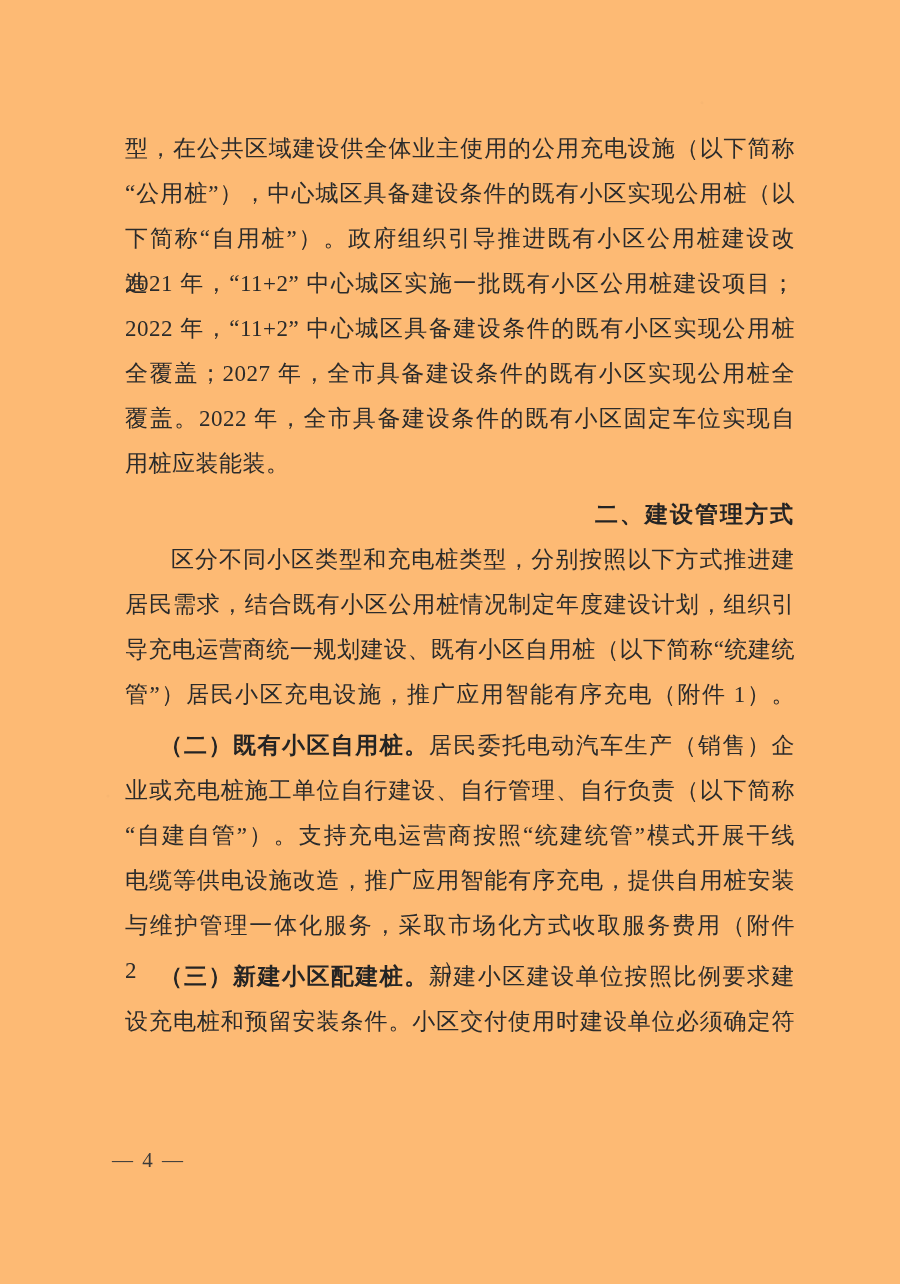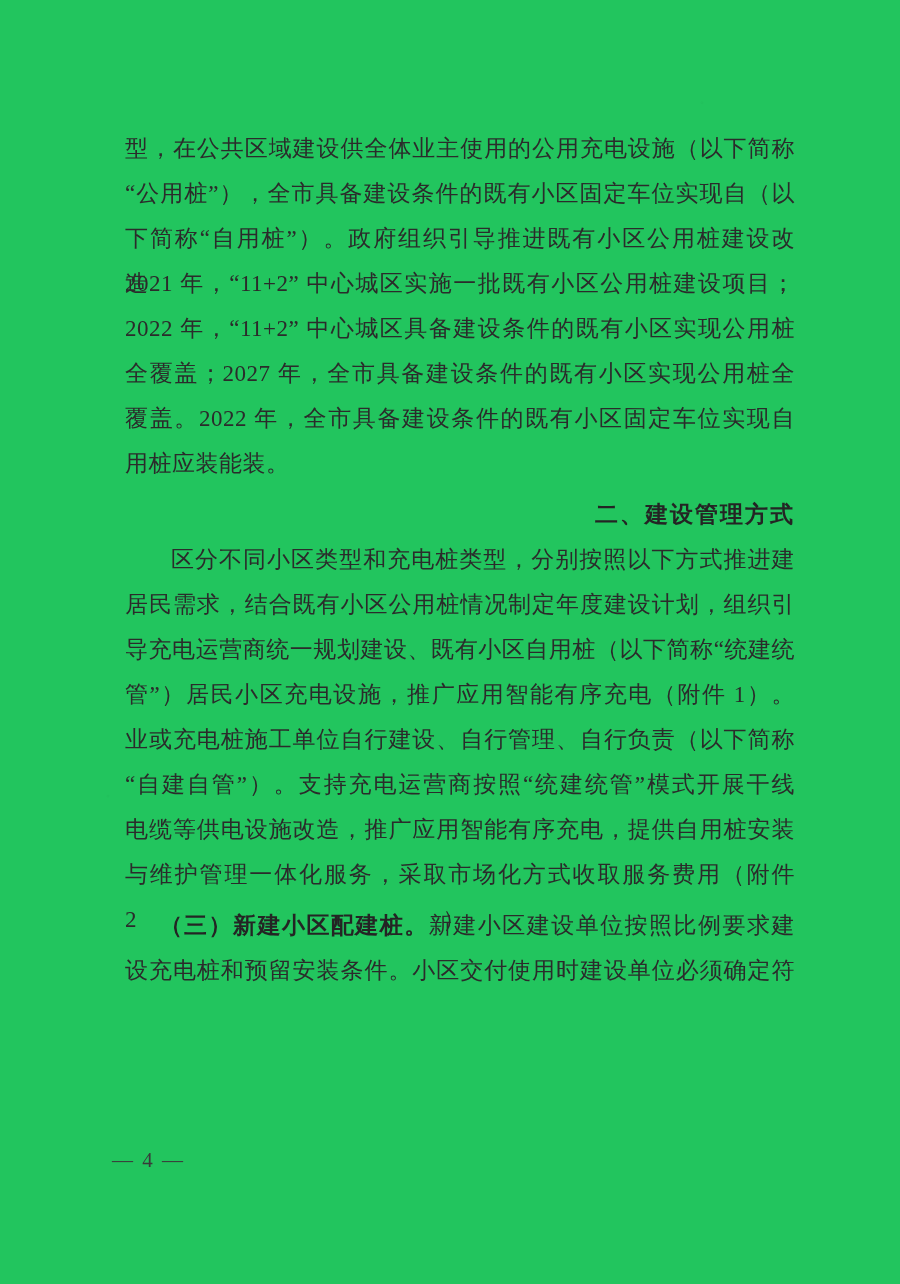--- a/index.html
+++ b/index.html
@@ -1,20 +1,20 @@
 <!DOCTYPE html>
 <html><head>
 <meta charset="utf-8">
 <style>
   html,body{margin:0;padding:0;background:#e8e8e8;}
   .page{
     position:relative;
     width:900px;height:1284px;
     margin:0 auto;
-    background:#22c55e;
+    background:#fdba74;
     font-family:"Liberation Serif","DejaVu Serif",serif;
     color:#2b2b2b;
     overflow:hidden;
   }
   
   .page::before{
     content:"";position:absolute;inset:0;pointer-events:none;
     background:
       radial-gradient(circle at 78% 8%, rgba(0,0,0,0.02) 0 1px, transparent 2px),
       radial-gradient(circle at 12% 62%, rgba(0,0,0,0.02) 0 1px, transparent 2px);
@@ -54,32 +54,33 @@
     color:#3a3a3a;
     font-family:"Liberation Serif","DejaVu Serif",serif;
   }
 </style>
 </head>
 <body>
 
 <div class="page">
   <div class="text-block">
       <div class="line justify"><span>型，在公共区域建设供全体业主使用的公用充电设施（以下简称</span></div>
-      <div class="line justify"><span>“公用桩”），全市具备建设条件的既有小区固定车位实现自（以</span></div>
+      <div class="line justify"><span>“公用桩”），中心城区具备建设条件的既有小区实现公用桩（以</span></div>
       <div class="line justify"><span>下简称“自用桩”）。政府组织引导推进既有小区公用桩建设改造，</span></div>
       <div class="line justify"><span>2021 年，“11+2” 中心城区实施一批既有小区公用桩建设项目；</span></div>
       <div class="line justify"><span>2022 年，“11+2” 中心城区具备建设条件的既有小区实现公用桩</span></div>
       <div class="line justify"><span>全覆盖；2027 年，全市具备建设条件的既有小区实现公用桩全</span></div>
       <div class="line justify"><span>覆盖。2022 年，全市具备建设条件的既有小区固定车位实现自</span></div>
       <div class="line"><span>用桩应装能装。</span></div>
       <div class="line indent heading space-before"><span class="bold">二、建设管理方式</span></div>
       <div class="line justify indent"><span>区分不同小区类型和充电桩类型，分别按照以下方式推进建</span></div>
       <div class="line justify"><span>居民需求，结合既有小区公用桩情况制定年度建设计划，组织引</span></div>
       <div class="line justify"><span>导充电运营商统一规划建设、既有小区自用桩（以下简称“统建统</span></div>
       <div class="line justify"><span>管”）居民小区充电设施，推广应用智能有序充电（附件 1）。</span></div>
+      <div class="line justify indent-paren space-before"><span class="bold">（二）既有小区自用桩。</span><span>居民委托电动汽车生产（销售）企</span></div>
       <div class="line justify"><span>业或充电桩施工单位自行建设、自行管理、自行负责（以下简称</span></div>
       <div class="line justify"><span>“自建自管”）。支持充电运营商按照“统建统管”模式开展干线</span></div>
       <div class="line justify"><span>电缆等供电设施改造，推广应用智能有序充电，提供自用桩安装</span></div>
       <div class="line justify"><span>与维护管理一体化服务，采取市场化方式收取服务费用（附件 2）。</span></div>
       <div class="line justify indent-paren space-before"><span class="bold">（三）新建小区配建桩。</span><span>新建小区建设单位按照比例要求建</span></div>
       <div class="line justify"><span>设充电桩和预留安装条件。小区交付使用时建设单位必须确定符</span></div>
     </div>
   <div class="footer">— 4 —</div>
 </div>
 

